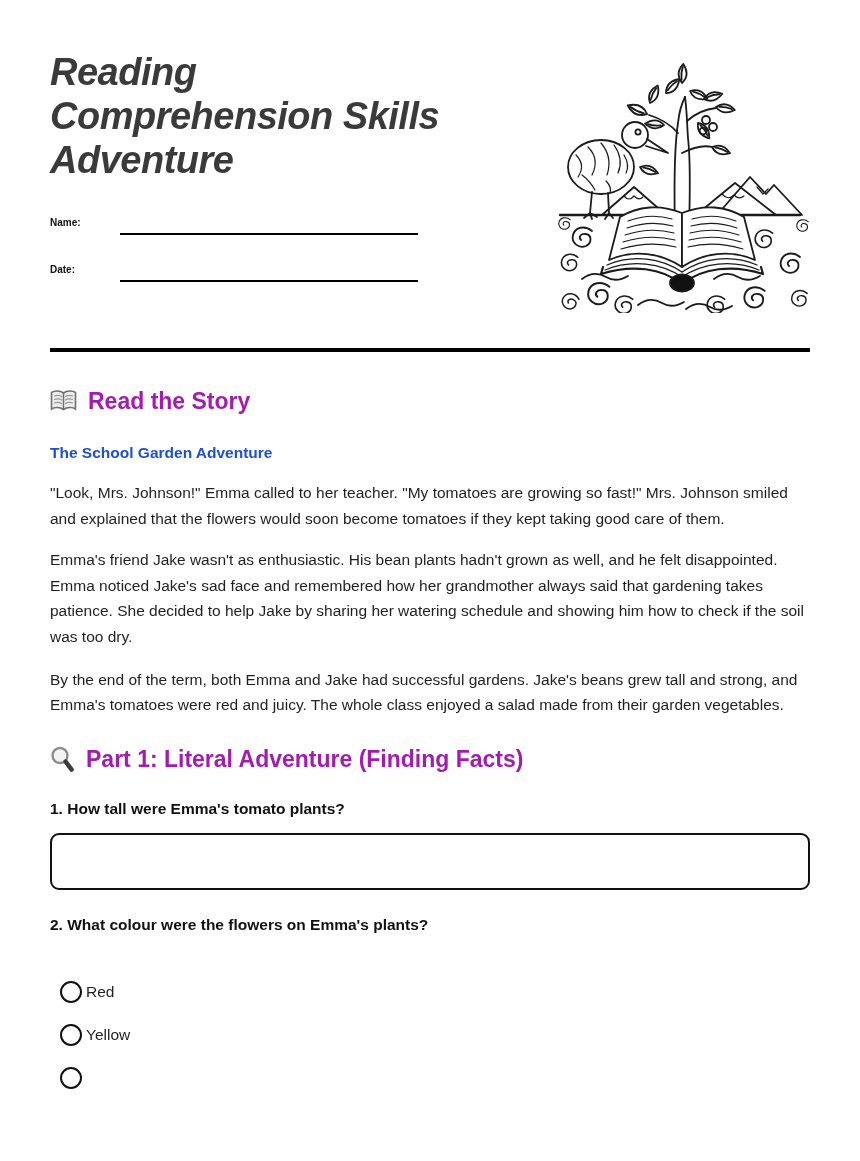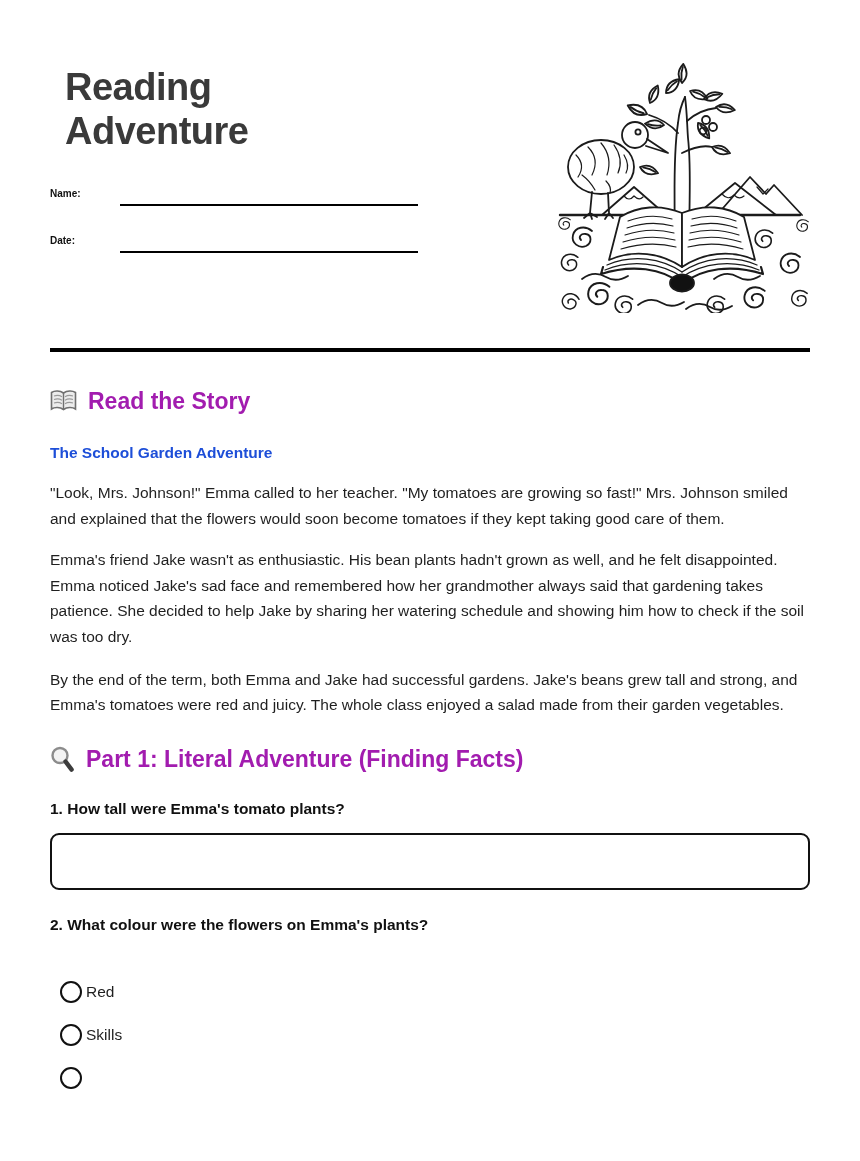--- a/index.html
+++ b/index.html
@@ -4,21 +4,21 @@
 <style>
   html,body{margin:0;padding:0;}
   body{
     width:860px;height:1161px;overflow:hidden;background:#ffffff;
     font-family:"Liberation Sans","DejaVu Sans",sans-serif;color:#1f1f1f;
   }
   .page{padding:0 50px;}
   
   .header{display:flex;padding-top:50px;height:265px;}
   .header-left{width:480px;flex:0 0 auto;}
-  .title{margin:15px;font-size:38px;line-height:44px;font-weight:700;color:#3a3a3a;letter-spacing:-0.5px;}
+  .title{margin:0;font-size:38px;line-height:44px;font-weight:700;color:#3a3a3a;letter-spacing:-0.5px;font-style:italic;}
   .title span{display:block;}
   .fields{margin-top:30px;}
   .field-row{position:relative;height:24px;margin-bottom:23px;}
   .field-label{font-size:10px;font-weight:700;color:#111;}
   .write-line{position:absolute;left:70px;top:21px;width:298px;border-top:2px solid #000;}
   .header-right{margin-left:auto;padding-top:13px;}
   
   .divider{border:0;border-top:4px solid #000;margin:33px 0 0;}
   
   .section-heading{margin:34px 0 0;display:flex;align-items:center;gap:11px;
@@ -39,20 +39,21 @@
 </style>
 </head>
 <body>
 
 <div class="page">
 
   <div class="header">
     <div class="header-left">
       <h1 class="title">
           <span>Reading</span>
+          <span>Comprehension Skills</span>
           <span>Adventure</span>
         </h1>
       <div class="fields">
         <div class="field-row">
           <span class="field-label">Name:</span>
           <div class="write-line"></div>
         </div>
         <div class="field-row">
           <span class="field-label">Date:</span>
           <div class="write-line"></div>
@@ -174,21 +175,21 @@
 
   <p class="q-label">2. What colour were the flowers on Emma's plants?</p>
 
   <div class="options">
     <div class="option-row">
       <div class="radio"></div>
       <span class="option-label">Red</span>
     </div>
     <div class="option-row">
       <div class="radio"></div>
-      <span class="option-label">Skills</span>
+      <span class="option-label">Yellow</span>
     </div>
     <div class="option-row">
       <div class="radio"></div>
       <span class="option-label"></span>
     </div>
   </div>
 
 </div>
 
 </body></html>

